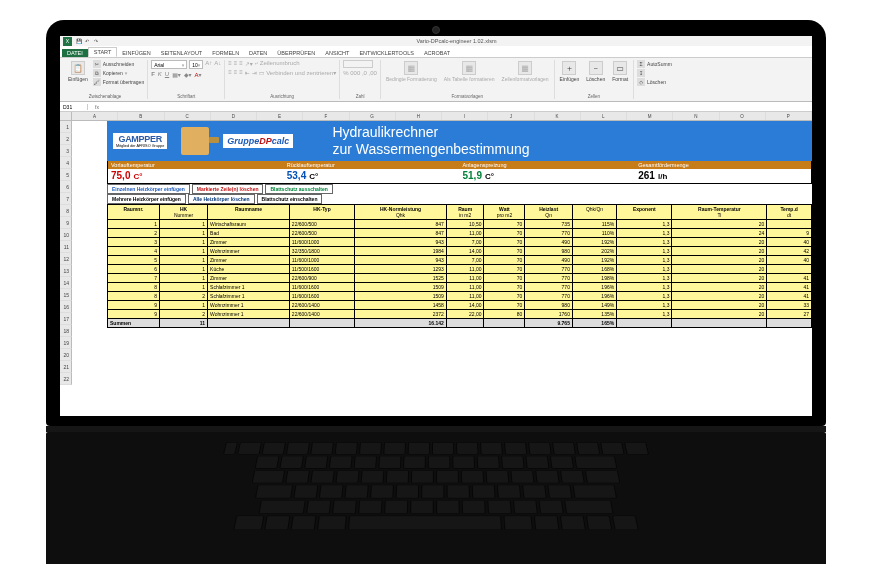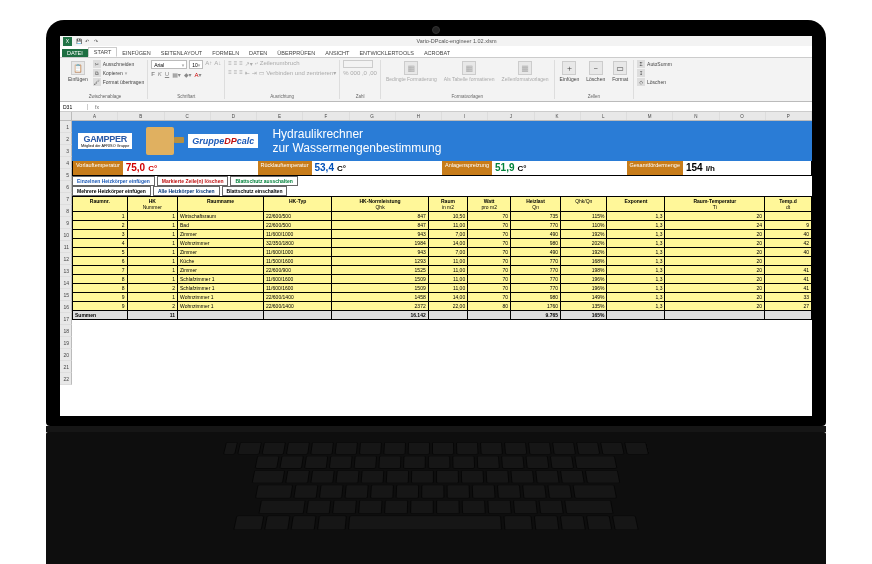--- a/index.html
+++ b/index.html
@@ -115,21 +115,21 @@
   .fx { width: 18px; text-align:center; color:#666; }
   .col-headers {
     display:flex; background:#e8e8e8; font-size:4.5px; color:#444;
     border-bottom:1px solid #bbb;
   }
   .rowhead-w { width:12px; border-right:1px solid #bbb; height:8px; }
   .colh { flex:1; border-right:1px solid #ddd; height:8px; display:flex; align-items:center; justify-content:center; }
   .sheet-body { display:flex; }
   .row-headers { display:flex; flex-direction:column; }
   .rowh { width:12px; height:12px; background:#e8e8e8; border-right:1px solid #bbb; border-bottom:1px solid #ddd; font-size:5px; color:#444; display:flex; align-items:center; justify-content:flex-end; padding-right:2px;}
-  .content { flex:1; position:relative; }
+  .content { flex:1; position:relative;padding-left:35px; }
 
   
   .hero {
     background: #2a7cd6;
     padding: 4px 6px;
     display:flex;
     align-items:center;
     gap: 14px;
     height: 40px;
   }
@@ -146,30 +146,30 @@
     width:28px; height:28px; background:#e0b060; position:relative; border-radius:2px;
   }
   .valve::after{ content:''; position:absolute; right:-10px; top:10px; width:10px; height:6px; background:#b89040; border-radius:1px;}
   .vario-box {
     background:#fff; padding:2px 4px;
     font-size:9px; font-style:italic; font-weight:bold;
   }
   .vario-v { color:#1e5bb8; }
   .vario-d { color:#c01010; }
   .vario-c { color:#1e5bb8; }
-  .hero-text { color:#fff; font-size:12px; line-height:1.2; }
+  .hero-text { color:#fff; font-size:14px; line-height:1.2;margin-left:25px; }
 
   
   .params {
     display:flex;
     background:#fff;
     border:1px solid #000;
     border-top:none;
   }
-  .param-col { flex:1; display:flex; flex-direction:row; }
+  .param-col { flex:1; display:flex; flex-direction:column; }
   .param-lbl { background:#c77c1a; color:#fff; font-size:5.5px; padding:1px 3px; }
   .param-val { display:flex; align-items:baseline; gap:3px; padding:1px 3px; height:14px;}
   .param-num { font-weight:bold; font-size:10px; }
   .param-unit { font-weight:bold; font-size:8px; }
   .c-red .param-num, .c-red .param-unit { color:#d00000; }
   .c-blue .param-num { color:#0050b8; } .c-blue .param-unit{color:#000;}
   .c-grn .param-num { color:#00823a; } .c-grn .param-unit{color:#000;}
   .c-blk .param-num, .c-blk .param-unit { color:#000; }
 
   
@@ -485,21 +485,21 @@
               <div class="param-col c-grn">
                 <div class="param-lbl">Anlagenspreizung</div>
                 <div class="param-val">
                   <span class="param-num">51,9</span>
                   <span class="param-unit">C°</span>
                 </div>
               </div>
               <div class="param-col c-blk">
                 <div class="param-lbl">Gesamtfördermenge</div>
                 <div class="param-val">
-                  <span class="param-num">154</span>
+                  <span class="param-num">261</span>
                   <span class="param-unit">l/h</span>
                 </div>
               </div>
             </div>
 
           <div class="actions">
             <div class="action-row" id="actions-r1">
                 <div class="action-btn act-blue">Einzelnen Heizkörper einfügen</div>
                 <div class="action-btn act-red">Markierte Zeile(n) löschen</div>
                 <div class="action-btn act-grn">Blattschutz ausschalten</div>

